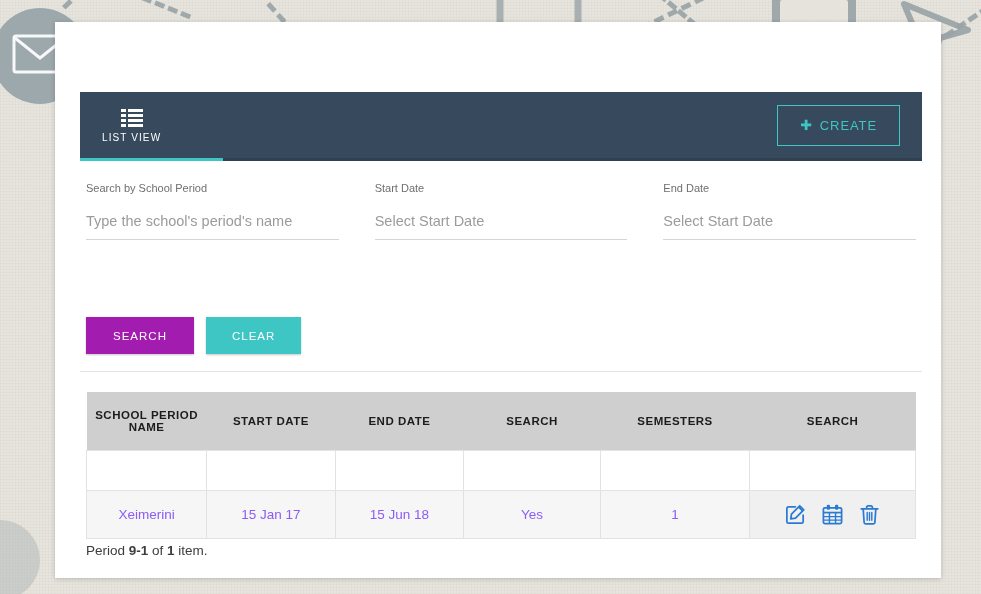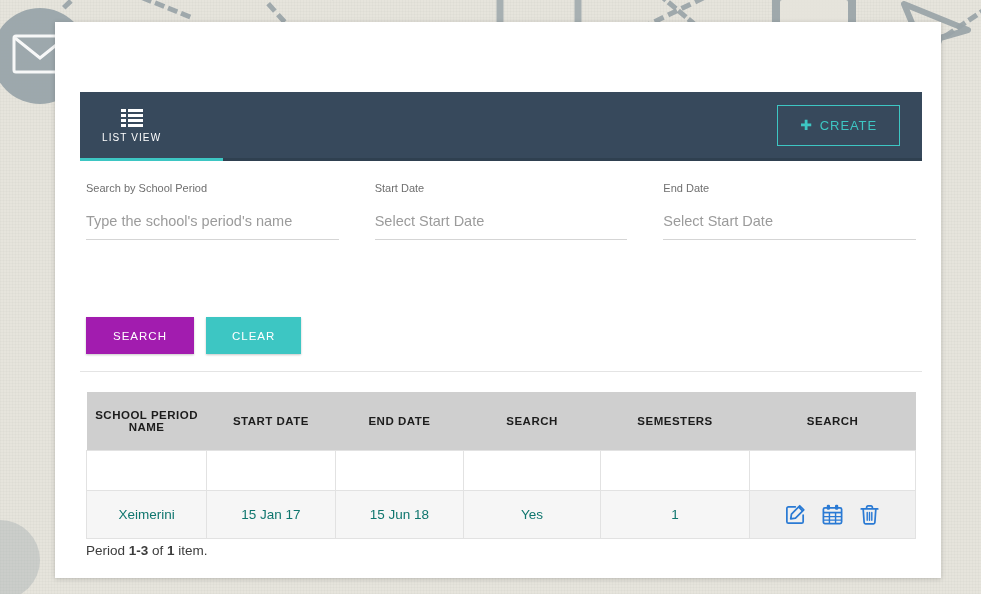--- a/index.html
+++ b/index.html
@@ -172,21 +172,21 @@
     height: 58px;
     vertical-align: middle;
     padding: 0 4px;
     border: none;
   }
   tbody td {
     border-right: 1px solid #e2e2e2;
     border-bottom: 1px solid #e2e2e2;
     text-align: center;
     font-size: 13.5px;
-    color: #0f766e;
+    color: #8b5cf6;
     height: 44px;
   }
   tbody tr:first-child td { border-top: 1px solid #e2e2e2; }
   tbody td:first-child { border-left: 1px solid #e2e2e2; }
   tbody tr.filter-row td { height: 40px; background: #ffffff; }
   tbody tr.data-row td { background: #f6f6f6; height: 48px; }
   tbody tr.data-row td.actions-cell { background: #f0f0f0; }
   .actions-cell .icons {
     display: flex; justify-content: center; align-items: center; gap: 14px;
   }
@@ -347,15 +347,15 @@
                 <path d="M5.4 6.2l1 14.2a1.4 1.4 0 0 0 1.4 1.3h8.4a1.4 1.4 0 0 0 1.4-1.3l1-14.2" fill="none" stroke="#2a7ad4" stroke-width="1.8" stroke-linejoin="round"></path>
                 <path d="M9.6 10v8M12 10v8M14.4 10v8" stroke="#2a7ad4" stroke-width="1.5" stroke-linecap="round"></path>
               </svg>
             </div>
           </td>
         </tr>
       </tbody>
     </table>
   </div>
 
-  <div id="showing"><span>Period </span><b>1-3</b><span> of </span><b>1</b><span> item.</span></div>
+  <div id="showing"><span>Period </span><b>9-1</b><span> of </span><b>1</b><span> item.</span></div>
 
 </div>
 
 </body></html>

